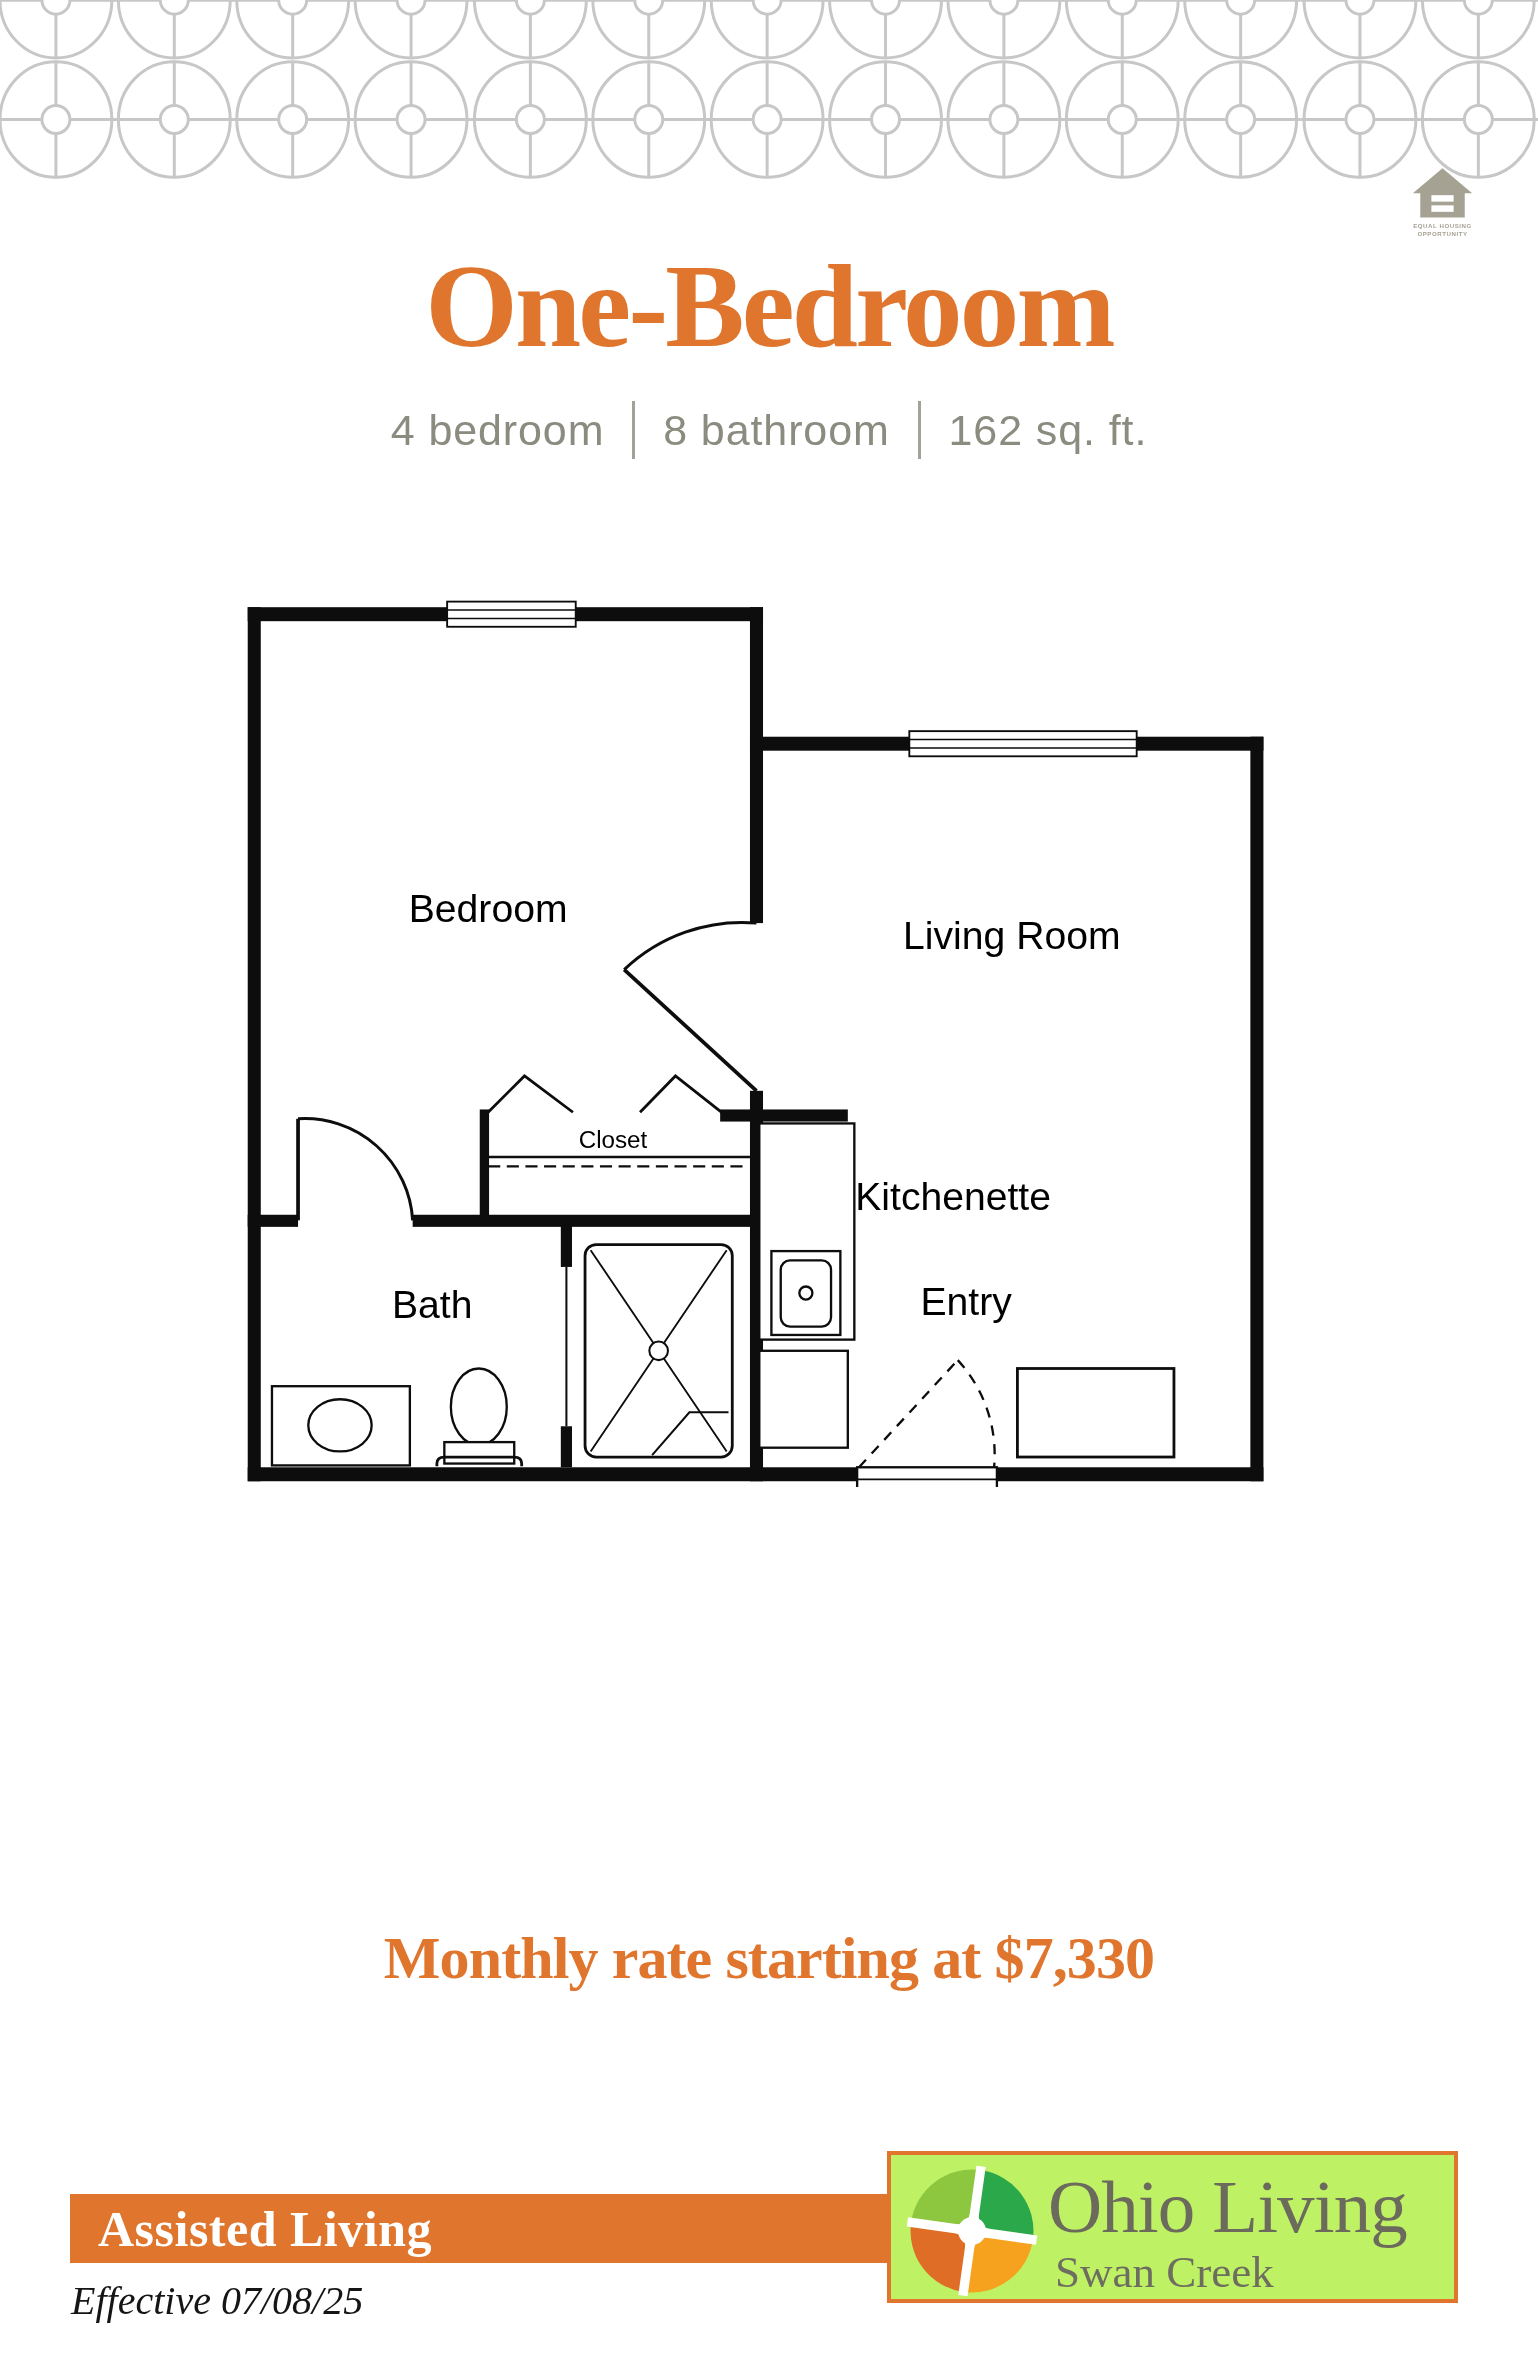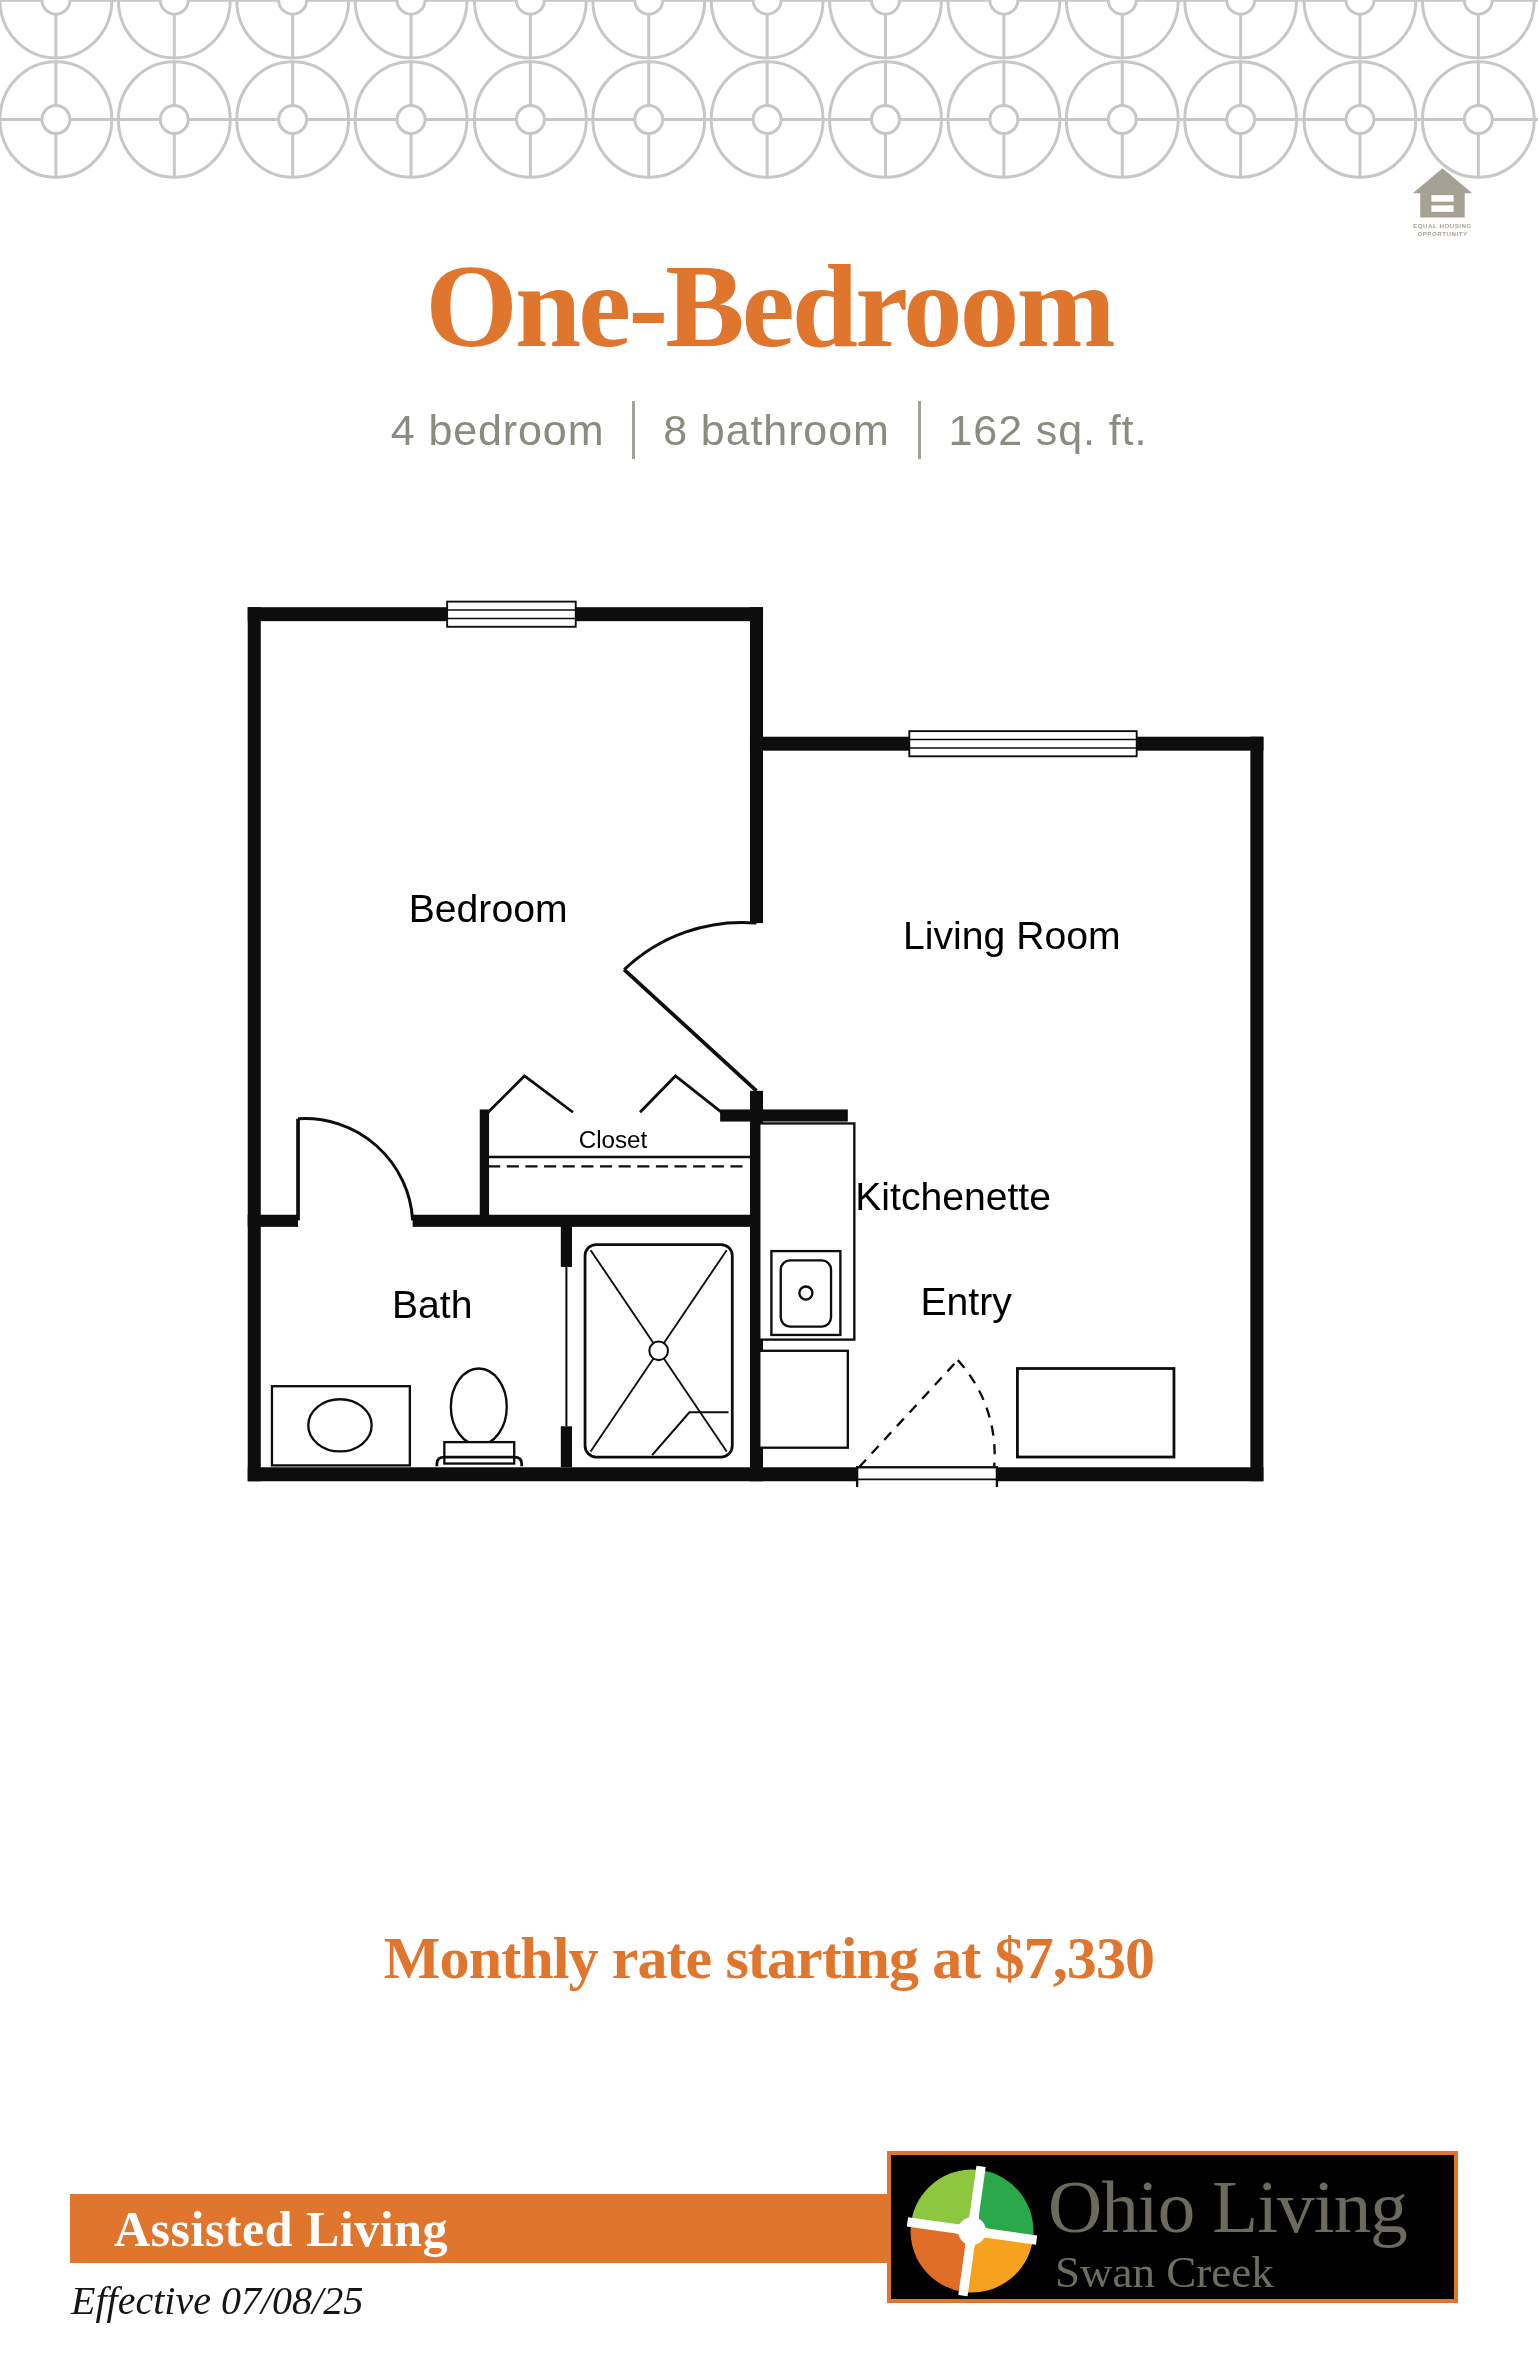--- a/index.html
+++ b/index.html
@@ -39,28 +39,28 @@
     font-family:"Liberation Serif",serif;font-weight:bold;
     font-size:60px;color:var(--accent);letter-spacing:-0.9px;
   }
   
   #care-bar{
     left:70px;top:2194px;width:829px;height:69px;background:var(--accent);
     display:flex;align-items:center;
   }
   #care-bar .label{
     font-family:"Liberation Serif",serif;font-weight:bold;color:#ffffff;
-    font-size:50px;padding-left:44px;letter-spacing:0.5px;
+    font-size:50px;padding-left:28px;letter-spacing:0.5px;
   }
   #effective{
     left:71px;top:2277px;font-family:"Liberation Serif",serif;
     font-style:italic;font-size:40px;color:#151515;
   }
   #logo-box{
-    left:887px;top:2151px;width:571px;height:152px;background:#000000;
+    left:887px;top:2151px;width:571px;height:152px;background:#bef264;
     border:4.7px solid var(--accent);z-index:2;
   }
   #logo-mark{position:absolute;left:13px;top:7.5px;}
   #brand-name{
     position:absolute;left:157px;top:9.3px;
     font-family:"Liberation Serif",serif;font-size:75px;
     color:var(--brandgray);letter-spacing:-0.9px;white-space:nowrap;
   }
   #community-name{
     position:absolute;left:164px;top:91px;

